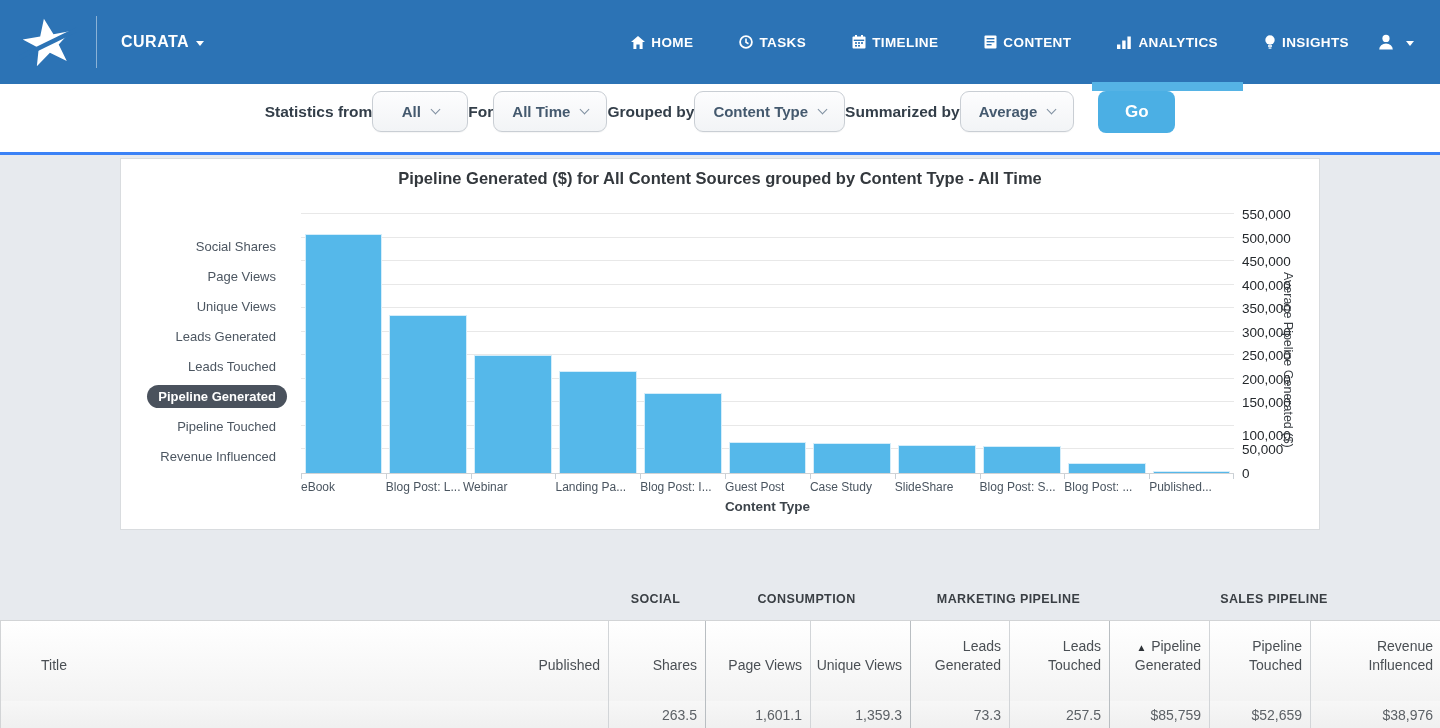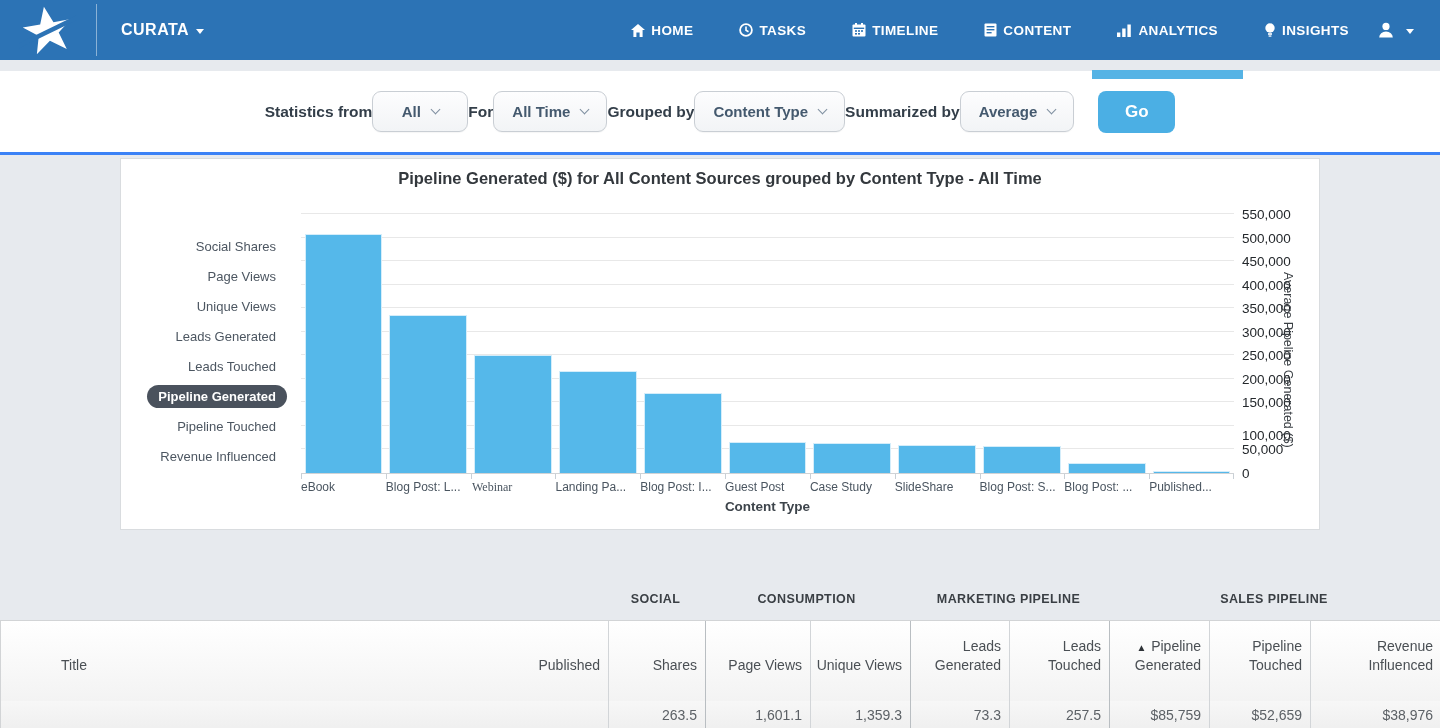--- a/index.html
+++ b/index.html
@@ -1,20 +1,20 @@
 <!DOCTYPE html>
 <html><head>
 <meta charset="utf-8">
 <style>
   * { margin:0; padding:0; box-sizing:border-box; }
   body { width:1440px; height:728px; overflow:hidden; font-family:"Liberation Sans","DejaVu Sans",sans-serif; }
   .screen { position:relative; width:1440px; height:728px; overflow:hidden; background:#e7eaee; }
 
   
-  .navbar { position:absolute; left:0; top:0; width:1440px; height:60px; background:#2c73b5; display:flex; align-items:center; z-index:5; }
+  .navbar { position:absolute; left:0; top:0; width:1440px; height:84px; background:#2c73b5; display:flex; align-items:center; z-index:5; }
   .logo-box { width:96px; height:71px; display:flex; align-items:center; justify-content:center; }
   .nav-divider { width:1px; height:52px; background:rgba(255,255,255,.45); }
   .brand { display:flex; align-items:center; margin-left:24px; color:#fff; font-weight:bold; font-size:16px; letter-spacing:.5px; cursor:pointer; }
   .caret-down { width:0; height:0; border-left:4px solid transparent; border-right:4px solid transparent; border-top:5px solid #fff; display:inline-block; margin-left:7px; margin-top:2px; }
   .main-nav { margin-left:auto; display:flex; align-items:center; gap:46px; margin-right:28px; }
   .nav-item { position:relative; display:flex; align-items:center; gap:6px; color:#fff; font-weight:bold; font-size:13.5px; letter-spacing:.4px; cursor:pointer; white-space:nowrap; }
   .nav-item svg { display:block; }
   .nav-item.active::after { content:""; position:absolute; top:47px; left:-25px; right:-25px; height:9px; background:#55b3e5; }
   .user-item { gap:4px; }
 
@@ -43,21 +43,21 @@
   .ytick { position:absolute; left:0; font-size:13.5px; color:#24282c; white-space:nowrap; }
   .y-axis-title { position:absolute; left:1160px; top:96px; height:210px; writing-mode:vertical-rl; font-size:12.5px; color:#3a3f44; text-align:center; }
 
   
   .download-btn { position:absolute; left:32px; top:578px; height:33px; padding:0 22px; display:flex; align-items:center; gap:9px; background:#fff; border:1px solid #d5d8da; border-radius:17px; box-shadow:0 1px 2px rgba(0,0,0,.07); color:#3ea7e0; font-weight:bold; font-size:14.5px; font-family:inherit; cursor:pointer; z-index:2; }
   .grid-cols { display:grid; grid-template-columns:440px 167px 97px 105px 100px 99px 100px 100px 101px 131px; }
   .group-row { position:absolute; left:0; top:592px; width:1440px; }
   .group-label { text-align:center; font-size:12.5px; font-weight:bold; letter-spacing:.4px; color:#3a3f44; padding-bottom:8px; align-self:end; }
   .data-table { position:absolute; left:0; top:620px; width:1440px; border-top:1px solid #d2d4d6; border-left:1px solid #d2d4d6; background:#fff; }
   .th-cell { height:80px; display:flex; flex-direction:column; justify-content:flex-end; padding-bottom:26px; padding-right:8px; text-align:right; font-size:14px; color:#4a4f54; background:linear-gradient(#ffffff,#f3f3f3); cursor:pointer; line-height:1.35; }
-  .th-cell.align-left { text-align:left; padding-left:60px; padding-right:0; }
+  .th-cell.align-left { text-align:left; padding-left:40px; padding-right:0; }
   .sum-cell { height:44px; padding-top:6px; padding-right:8px; text-align:right; font-size:14px; color:#5c6166; background:linear-gradient(#f7f7f7,#ebebeb); }
   .col-border { border-left:1px solid #d2d5d8; }
   .group-border { border-left:1px solid #b9bec2; }
   .sort-caret { font-size:10px; color:#2e3237; margin-right:2px; }
 </style>
 </head>
 <body>
 
 <div class="screen">
 
@@ -234,21 +234,21 @@
         <div class="xtick" style="left: 508.909px;"></div>
         <div class="xtick" style="left: 593.727px;"></div>
         <div class="xtick" style="left: 678.545px;"></div>
         <div class="xtick" style="left: 763.364px;"></div>
         <div class="xtick" style="left: 848.182px;"></div>
         <div class="xtick" style="left: 932px;"></div>
       </div>
     <div class="x-labels">
         <div class="x-label" style="left: 0px; width: 84.8182px;">eBook</div>
         <div class="x-label" style="left: 84.8182px; width: 84.8182px;">Blog Post: L...</div>
-        <div class="x-label" style="left: 171px; width: 84.8182px; font-family: Liberation Serif, serif;">Webinar</div>
+        <div class="x-label" style="left: 162px; width: 84.8182px;">Webinar</div>
         <div class="x-label" style="left: 254.455px; width: 84.8182px;">Landing Pa...</div>
         <div class="x-label" style="left: 339.273px; width: 84.8182px;">Blog Post: I...</div>
         <div class="x-label" style="left: 424.091px; width: 84.8182px;">Guest Post</div>
         <div class="x-label" style="left: 508.909px; width: 84.8182px;">Case Study</div>
         <div class="x-label" style="left: 593.727px; width: 84.8182px;">SlideShare</div>
         <div class="x-label" style="left: 678.545px; width: 84.8182px;">Blog Post: S...</div>
         <div class="x-label" style="left: 763.364px; width: 84.8182px;">Blog Post: ...</div>
         <div class="x-label" style="left: 848.182px; width: 84.8182px;">Published...</div>
       </div>
     <div class="x-axis-title">Content Type</div>

